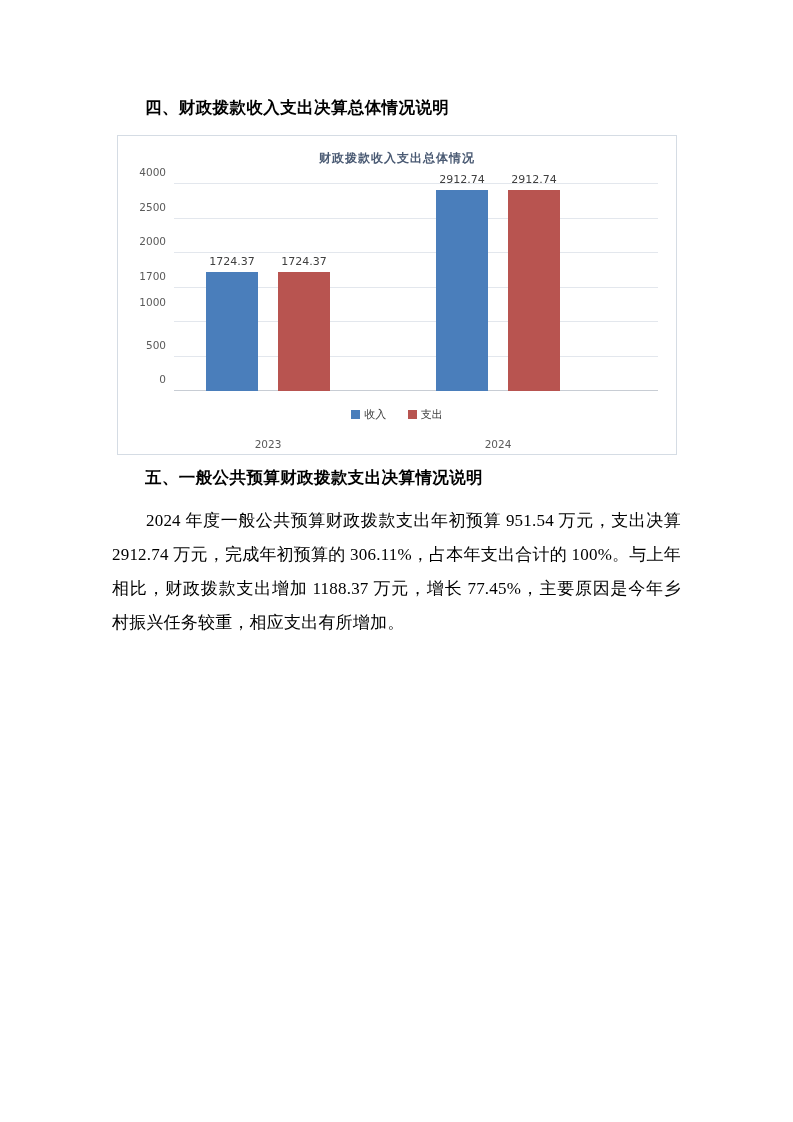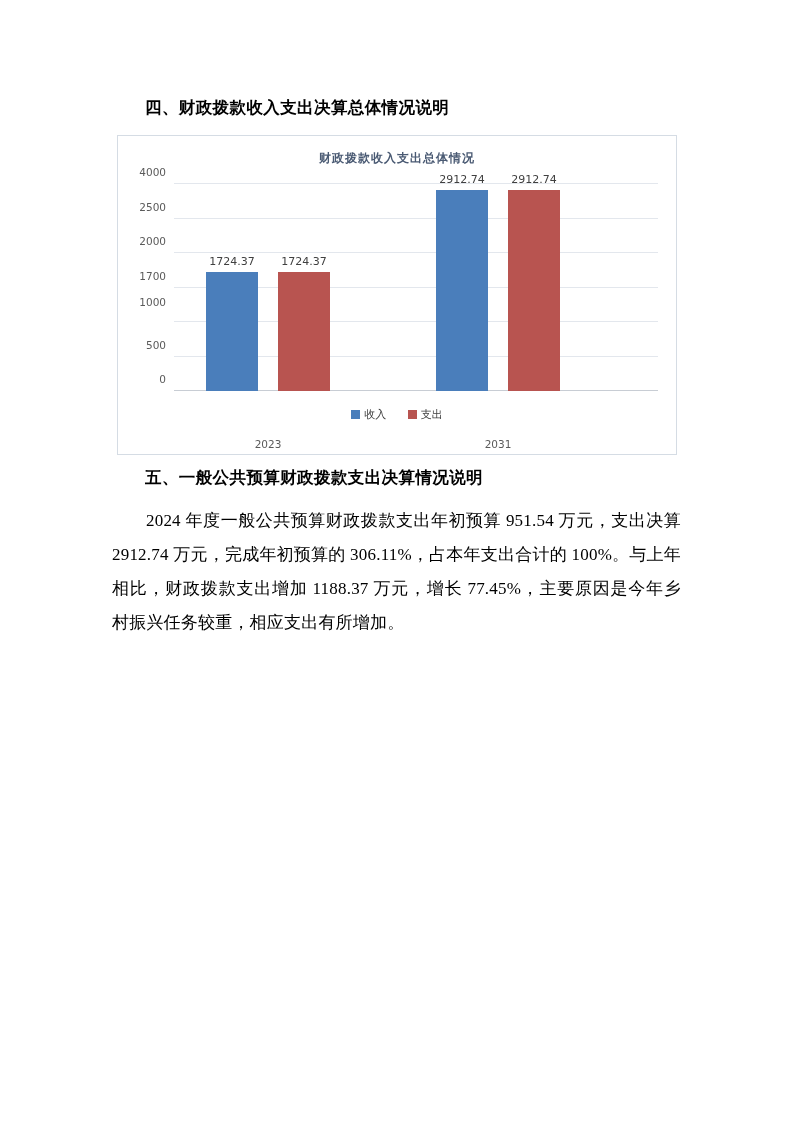--- a/index.html
+++ b/index.html
@@ -164,21 +164,21 @@
       <div class="bar expend" style="left:104px; width:52px; height:119px;"></div>
       <div class="bar-label" style="left:58px; bottom:123px;">1724.37</div>
       <div class="bar-label" style="left:130px; bottom:123px;">1724.37</div>
 
       <div class="bar income" style="left:262px; width:52px; height:201px;"></div>
       <div class="bar expend" style="left:334px; width:52px; height:201px;"></div>
       <div class="bar-label" style="left:288px; bottom:205px;">2912.74</div>
       <div class="bar-label" style="left:360px; bottom:205px;">2912.74</div>
 
       <div class="xtick" style="left:94px;">2023</div>
-      <div class="xtick" style="left:324px;">2031</div>
+      <div class="xtick" style="left:324px;">2024</div>
     </div>
 
     <div class="legend">
       <span class="item">
         <span class="swatch" style="background:#4a7ebb;"></span><span>收入</span>
       </span>
       <span class="item">
         <span class="swatch" style="background:#b85450;"></span><span>支出</span>
       </span>
     </div>

